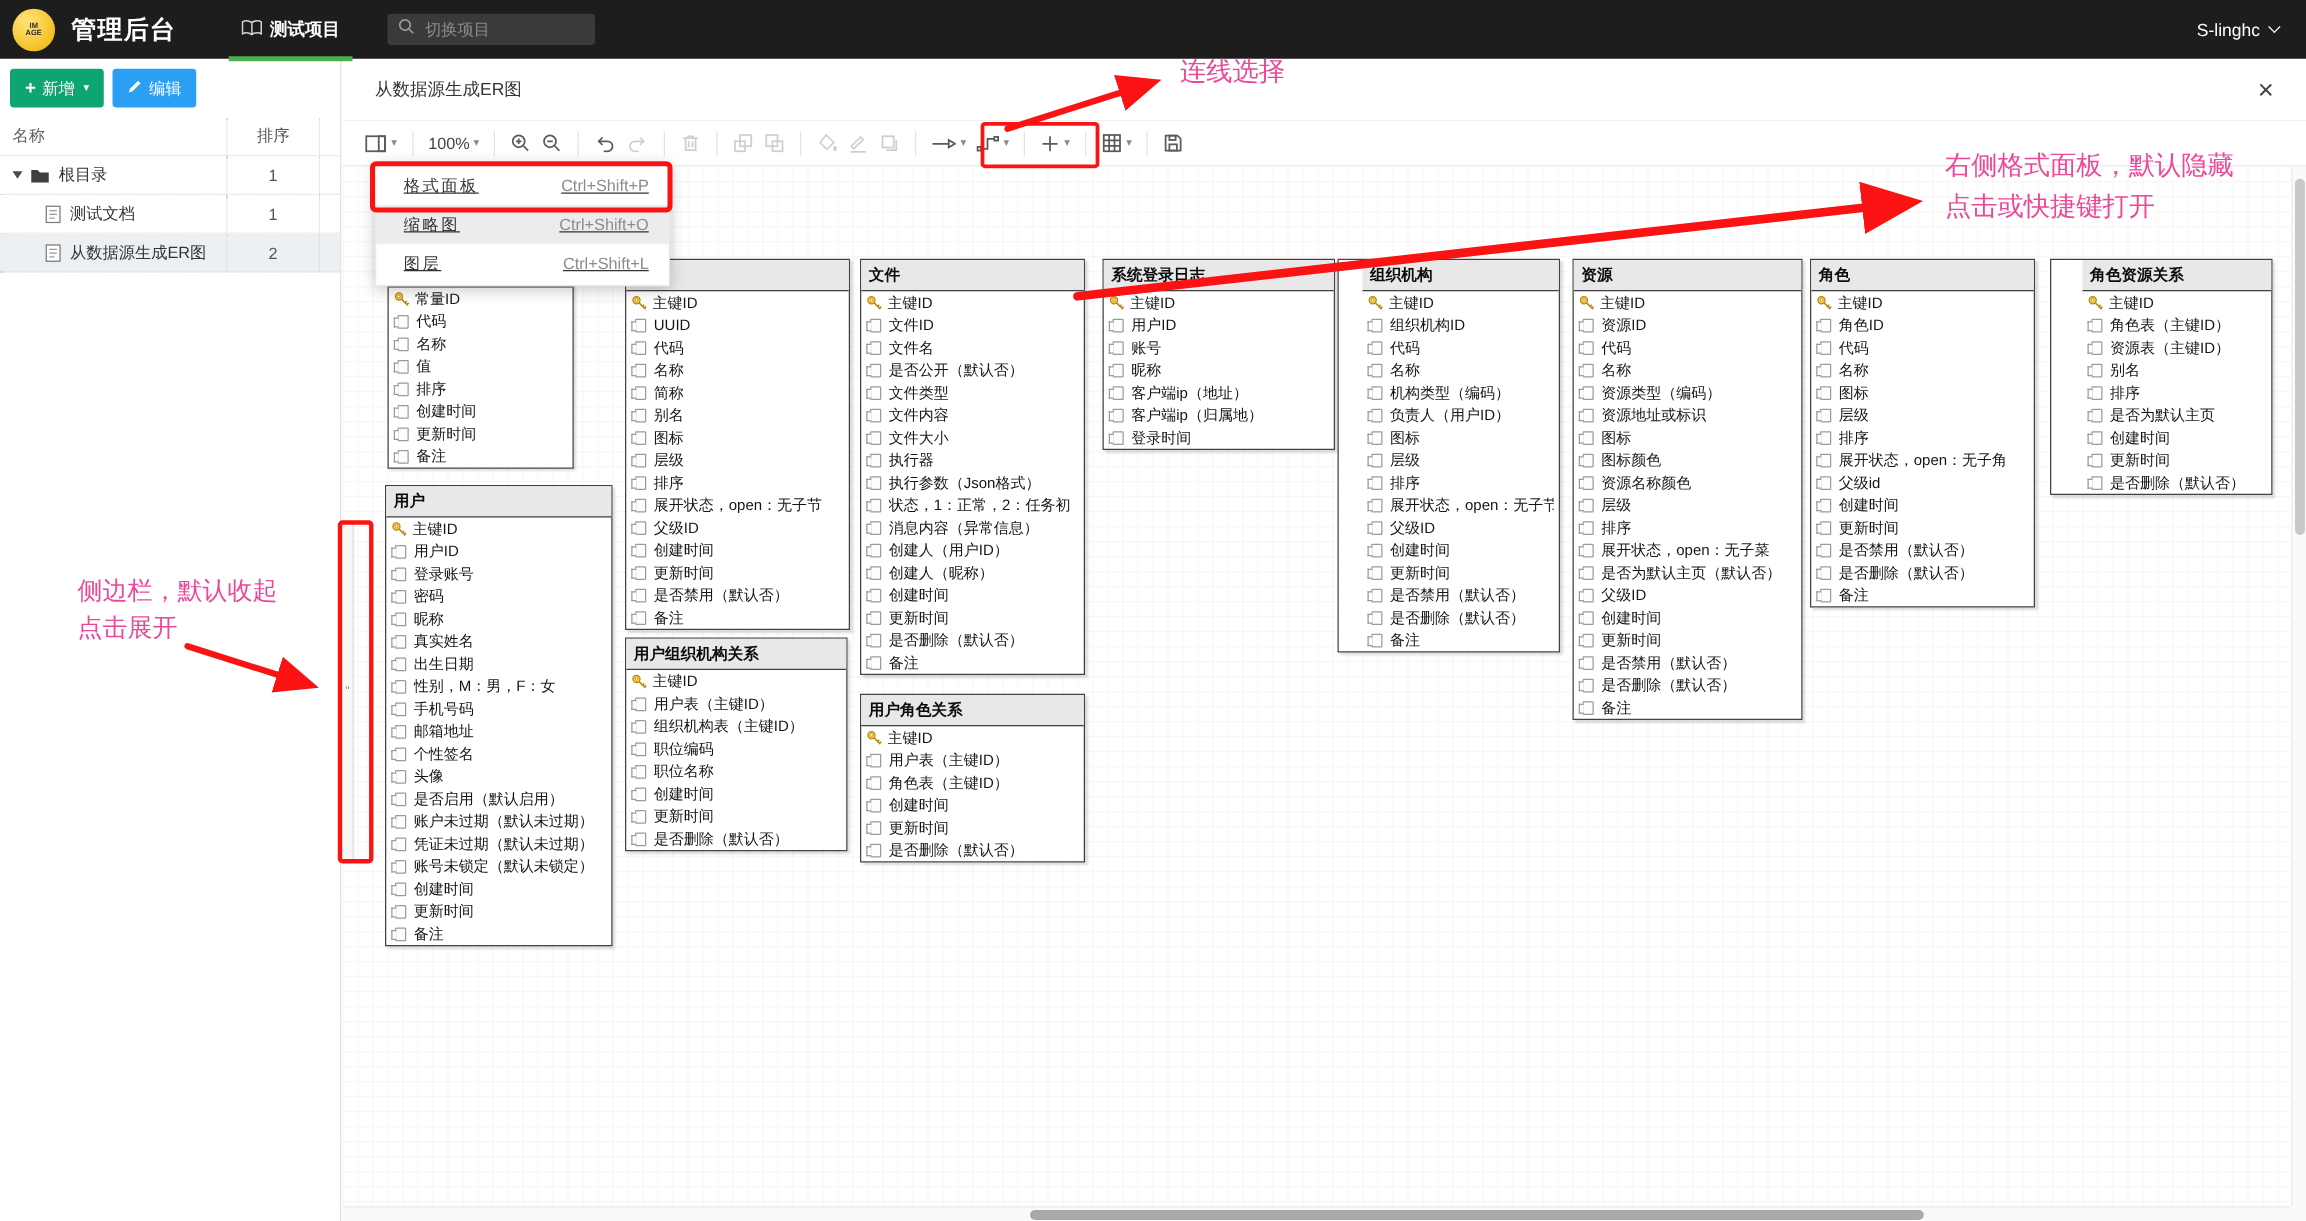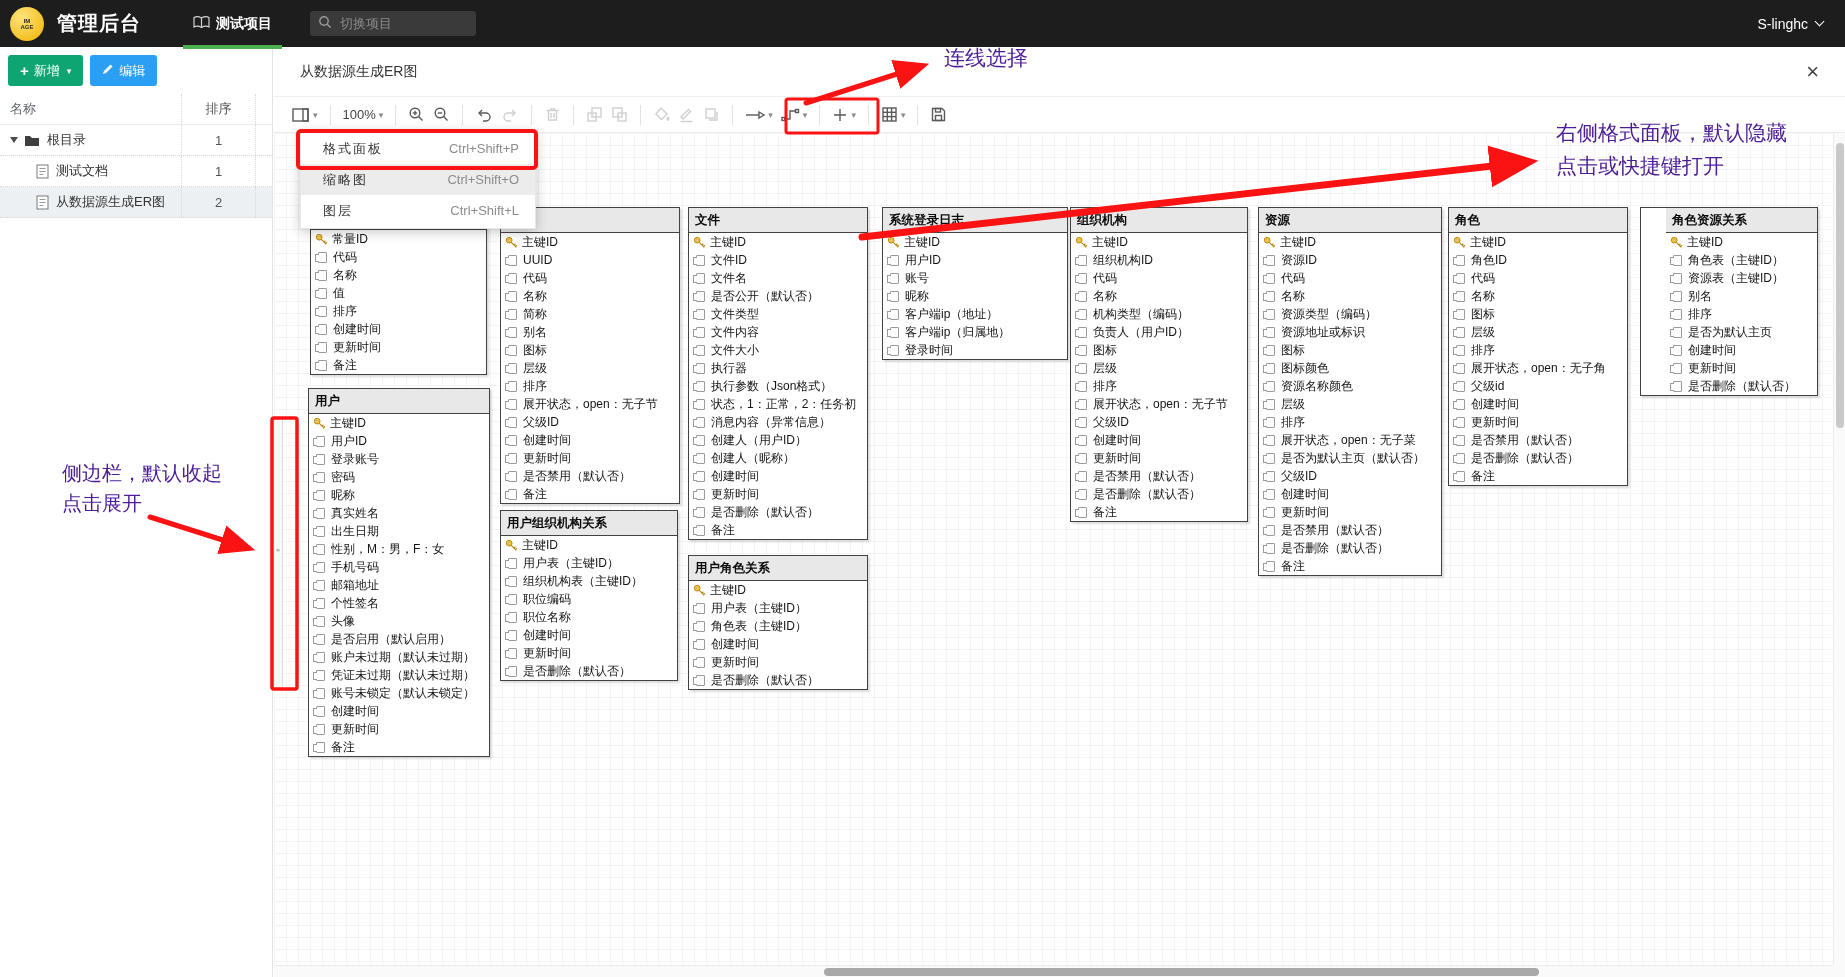--- a/index.html
+++ b/index.html
@@ -66,21 +66,21 @@
 
   .canvas{flex:1;position:relative;overflow:hidden;background-color:#ffffff;
     background-image:linear-gradient(#f4f4f4 1px,transparent 1px),
                      linear-gradient(90deg,#f4f4f4 1px,transparent 1px);
     background-size:12px 12px;}
 
   
   .vmenu{position:absolute;left:26px;top:83px;width:236px;background:#fff;z-index:15;
     box-shadow:0 3px 12px rgba(0,0,0,.22);border:1px solid #e7e7e7;padding:2px 0;}
   .vmenu-item{height:31px;display:flex;align-items:center;justify-content:space-between;
-    padding:0 16px 0 22px;font-size:13px;color:#333;cursor:pointer;}
+    padding:0 16px 0 22px;font-size:13px;color:#333;cursor:pointer;text-decoration:underline;}
   .vmenu-item .lbl{letter-spacing:2px;}
   .vmenu-item .sc{color:#8c8c8c;letter-spacing:0;}
   .vmenu-item.hov{background:#ececec;}
 
   
   .er-table{position:absolute;background:#fff;border:1px solid #424242;
     box-shadow:2px 2px 2px rgba(0,0,0,.14);z-index:1;font-size:12px;color:#151515;}
   .er-title{height:25px;line-height:24px;background:#e8e8e8;border-bottom:1px solid #424242;
     font-weight:bold;padding:0 6px;font-size:12.5px;color:#0c0c0c;white-space:nowrap;overflow:hidden;}
   .er-row{height:18px;display:flex;align-items:center;padding:0 4px;white-space:nowrap;overflow:hidden;}
@@ -102,21 +102,21 @@
   .vthumb{position:absolute;left:2px;width:8px;top:10px;height:285px;background:#c9c9c9;border-radius:4px;}
   .hscroll{position:absolute;left:0;right:12px;bottom:0;height:12px;background:#fafafa;
     border-top:1px solid #ebebeb;z-index:6;}
   .hthumb{position:absolute;top:2px;height:8px;left:550px;width:715px;background:#a9a9a9;border-radius:4px;}
   .scorner{position:absolute;right:0;bottom:0;width:12px;height:12px;background:#fafafa;z-index:6;}
 
   
   .overlay{position:absolute;left:0;top:0;z-index:50;pointer-events:none;}
   .rbox{fill:none;stroke:#fb1212;}
   .rline{stroke:#fb1212;stroke-linecap:round;}
-  .ann{position:absolute;color:#4c1d95;z-index:51;pointer-events:none;line-height:31px;}
+  .ann{position:absolute;color:#ec4899;z-index:51;pointer-events:none;line-height:31px;}
   .ann-connector{left:944px;top:42px;font-size:21px;}
   .ann-format{left:1556px;top:116px;font-size:21px;line-height:33px;}
   .ann-sidebar{left:62px;top:458px;font-size:20px;line-height:30px;}
 </style>
 </head>
 <body>
 
 <div class="topbar">
   <div class="logo">
       <span>IM</span>
@@ -372,21 +372,21 @@
             <rect x="5.5" y="9.5" width="6" height="5"></rect>
             <rect x="5.5" y="2.5" width="5" height="3.5"></rect>
           </svg>
       </span>
     </button>
   </div>
 
   <div class="canvas">
     <div class="handle">"</div>
     <div>
-        <div class="er-table" style="left: 36px; top: 71px; width: 177px;">
+        <div class="er-table" style="left: 36px; top: 71px; width: 149px;">
           <div class="er-title"></div>
           <div class="er-row">
             <span class="ickey">
               <svg width="13" height="13" viewBox="0 0 14 14">
                 <circle cx="4.5" cy="4.5" r="3.1" fill="#f6c944" stroke="#b8860b" stroke-width="1"></circle>
                 <circle cx="4.5" cy="4.5" r="1.1" fill="#fff" stroke="#b8860b" stroke-width="0.6"></circle>
                 <path d="M6.8 6.8 L12.2 12.2 M9.8 9.8 L11.2 8.4 M11.4 11.4 L12.8 10" stroke="#b8860b" stroke-width="1.3" fill="none"></path>
               </svg>
             </span>
             <span class="ftxt">常量ID</span>
@@ -755,21 +755,21 @@
           </div>
           <div class="er-row">
             <span class="ic-copy"></span>
             <span class="ftxt">客户端ip（归属地）</span>
           </div>
           <div class="er-row">
             <span class="ic-copy"></span>
             <span class="ftxt">登录时间</span>
           </div>
         </div>
-        <div class="er-table" style="left: 796px; top: 74px; width: 178px;">
+        <div class="er-table" style="left: 796px; top: 74px; width: 178px; padding-left: 19px;">
           <div class="er-title">组织机构</div>
           <div class="er-row">
             <span class="ickey">
               <svg width="13" height="13" viewBox="0 0 14 14">
                 <circle cx="4.5" cy="4.5" r="3.1" fill="#f6c944" stroke="#b8860b" stroke-width="1"></circle>
                 <circle cx="4.5" cy="4.5" r="1.1" fill="#fff" stroke="#b8860b" stroke-width="0.6"></circle>
                 <path d="M6.8 6.8 L12.2 12.2 M9.8 9.8 L11.2 8.4 M11.4 11.4 L12.8 10" stroke="#b8860b" stroke-width="1.3" fill="none"></path>
               </svg>
             </span>
             <span class="ftxt">主键ID</span>

